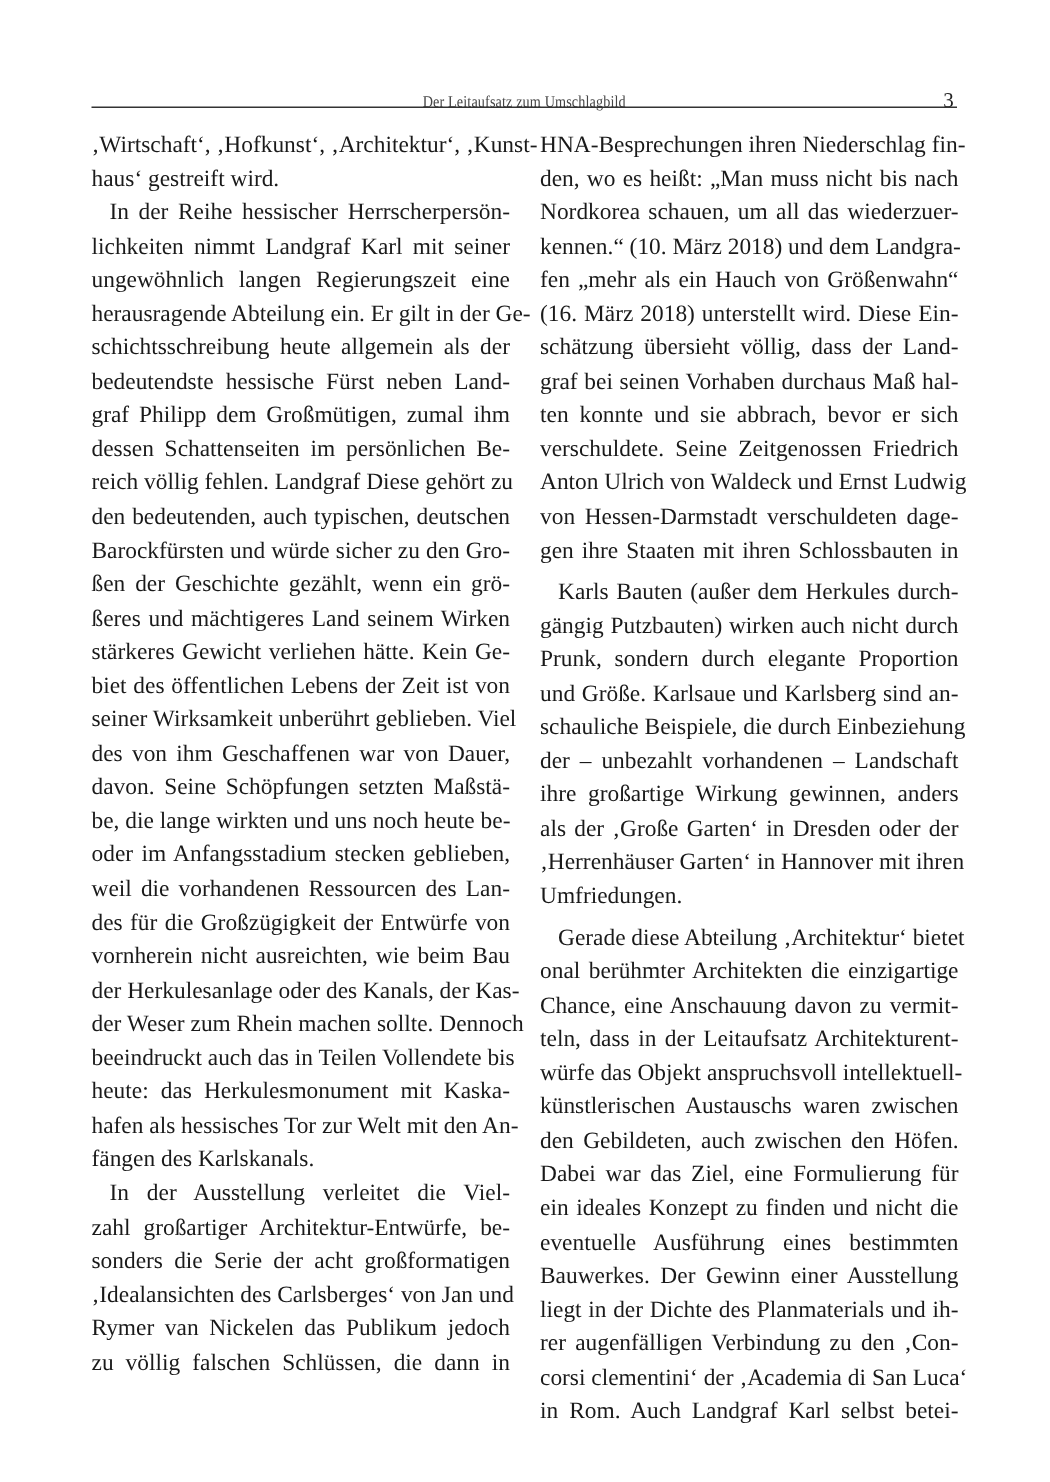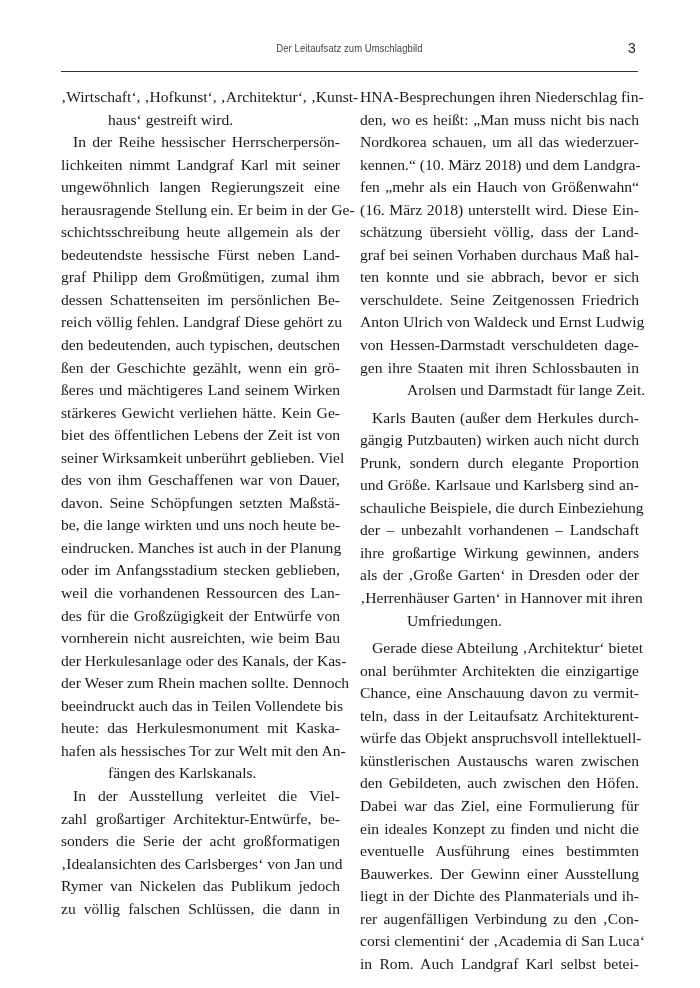--- a/index.html
+++ b/index.html
@@ -1,71 +1,71 @@
 <!DOCTYPE html>
 <html><head>
 <meta charset="utf-8">
 <style>
   html, body { margin: 0; padding: 0; background: #ffffff; }
   body { width: 700px; height: 988px; position: relative; overflow: hidden; }
   .page { position: absolute; left: 0; top: 0; width: 700px; height: 988px; background: #fff; }
   .running-head {
-    position: absolute; left: 61px; top: 40px; width: 577px; height: 18px;
-    font-family: Liberation Sans, sans-serif; font-size: 11px; color: #444;
+    position: absolute; left: 61px; top: 60px; width: 577px; height: 18px;
+    font-family: Liberation Serif, serif; font-size: 11px; color: #444;
     letter-spacing: 0.1px;
   }
   .running-head .title { position: absolute; left: 0; right: 0; text-align: center; top: 2px; transform: scaleX(0.86); }
   .running-head .pageno { position: absolute; right: 2px; top: 0px; font-size: 14px; color: #222; }
   .rule { position: absolute; left: 61px; top: 71px; width: 577px; height: 1px; background: #333; }
   .col {
     position: absolute; top: 86px; width: 279px;
     font-family: "Liberation Serif", "DejaVu Serif", serif; font-size: 15.6px; color: #1a1a1a;
   }
   .col.left { left: 61px; }
   .col.right { left: 360px; }
   .line {
     display: block; height: 22.55px; line-height: 22.55px;
     text-align: justify; text-align-last: justify; white-space: nowrap; overflow: visible;
   }
-  .line.last { text-align-last: left; margin-left: 47px; }
+  .line.last { text-align-last: left; }
   .line.indent { padding-left: 12px; }
   .para-gap { display: block; height: 5px; }
 </style>
 </head>
 <body>
 
 <div class="page">
   <div class="running-head">
     <span class="title">Der Leitaufsatz zum Umschlagbild</span>
     <span class="pageno">3</span>
   </div>
   <div class="rule"></div>
 
   <div class="col left">
     <span class="line">‚Wirtschaft‘, ‚Hofkunst‘, ‚Architektur‘, ‚Kunst-</span>
     <span class="line last">haus‘ gestreift wird.</span>
     <span class="line indent">In der Reihe hessischer Herrscherpersön-</span>
     <span class="line">lichkeiten nimmt Landgraf Karl mit seiner</span>
     <span class="line">ungewöhnlich langen Regierungszeit eine</span>
-    <span class="line">herausragende Stellung ein. Er beim in der Ge-</span>
+    <span class="line">herausragende Abteilung ein. Er gilt in der Ge-</span>
     <span class="line">schichtsschreibung heute allgemein als der</span>
     <span class="line">bedeutendste hessische Fürst neben Land-</span>
     <span class="line">graf Philipp dem Großmütigen, zumal ihm</span>
     <span class="line">dessen Schattenseiten im persönlichen Be-</span>
     <span class="line">reich völlig fehlen. Landgraf Diese gehört zu</span>
     <span class="line">den bedeutenden, auch typischen, deutschen</span>
+    <span class="line">Barockfürsten und würde sicher zu den Gro-</span>
     <span class="line">ßen der Geschichte gezählt, wenn ein grö-</span>
     <span class="line">ßeres und mächtigeres Land seinem Wirken</span>
     <span class="line">stärkeres Gewicht verliehen hätte. Kein Ge-</span>
     <span class="line">biet des öffentlichen Lebens der Zeit ist von</span>
     <span class="line">seiner Wirksamkeit unberührt geblieben. Viel</span>
     <span class="line">des von ihm Geschaffenen war von Dauer,</span>
     <span class="line">davon. Seine Schöpfungen setzten Maßstä-</span>
     <span class="line">be, die lange wirkten und uns noch heute be-</span>
-    <span class="line">eindrucken. Manches ist auch in der Planung</span>
     <span class="line">oder im Anfangsstadium stecken geblieben,</span>
     <span class="line">weil die vorhandenen Ressourcen des Lan-</span>
     <span class="line">des für die Großzügigkeit der Entwürfe von</span>
     <span class="line">vornherein nicht ausreichten, wie beim Bau</span>
     <span class="line">der Herkulesanlage oder des Kanals, der Kas-</span>
     <span class="line">der Weser zum Rhein machen sollte. Dennoch</span>
     <span class="line">beeindruckt auch das in Teilen Vollendete bis</span>
     <span class="line">heute: das Herkulesmonument mit Kaska-</span>
     <span class="line">hafen als hessisches Tor zur Welt mit den An-</span>
     <span class="line last">fängen des Karlskanals.</span>
@@ -84,21 +84,20 @@
     <span class="line">kennen.“ (10. März 2018) und dem Landgra-</span>
     <span class="line">fen „mehr als ein Hauch von Größenwahn“</span>
     <span class="line">(16. März 2018) unterstellt wird. Diese Ein-</span>
     <span class="line">schätzung übersieht völlig, dass der Land-</span>
     <span class="line">graf bei seinen Vorhaben durchaus Maß hal-</span>
     <span class="line">ten konnte und sie abbrach, bevor er sich</span>
     <span class="line">verschuldete. Seine Zeitgenossen Friedrich</span>
     <span class="line">Anton Ulrich von Waldeck und Ernst Ludwig</span>
     <span class="line">von Hessen-Darmstadt verschuldeten dage-</span>
     <span class="line">gen ihre Staaten mit ihren Schlossbauten in</span>
-    <span class="line last">Arolsen und Darmstadt für lange Zeit.</span>
     <span class="para-gap"></span>
     <span class="line indent">Karls Bauten (außer dem Herkules durch-</span>
     <span class="line">gängig Putzbauten) wirken auch nicht durch</span>
     <span class="line">Prunk, sondern durch elegante Proportion</span>
     <span class="line">und Größe. Karlsaue und Karlsberg sind an-</span>
     <span class="line">schauliche Beispiele, die durch Einbeziehung</span>
     <span class="line">der – unbezahlt vorhandenen – Landschaft</span>
     <span class="line">ihre großartige Wirkung gewinnen, anders</span>
     <span class="line">als der ‚Große Garten‘ in Dresden oder der</span>
     <span class="line">‚Herrenhäuser Garten‘ in Hannover mit ihren</span>

